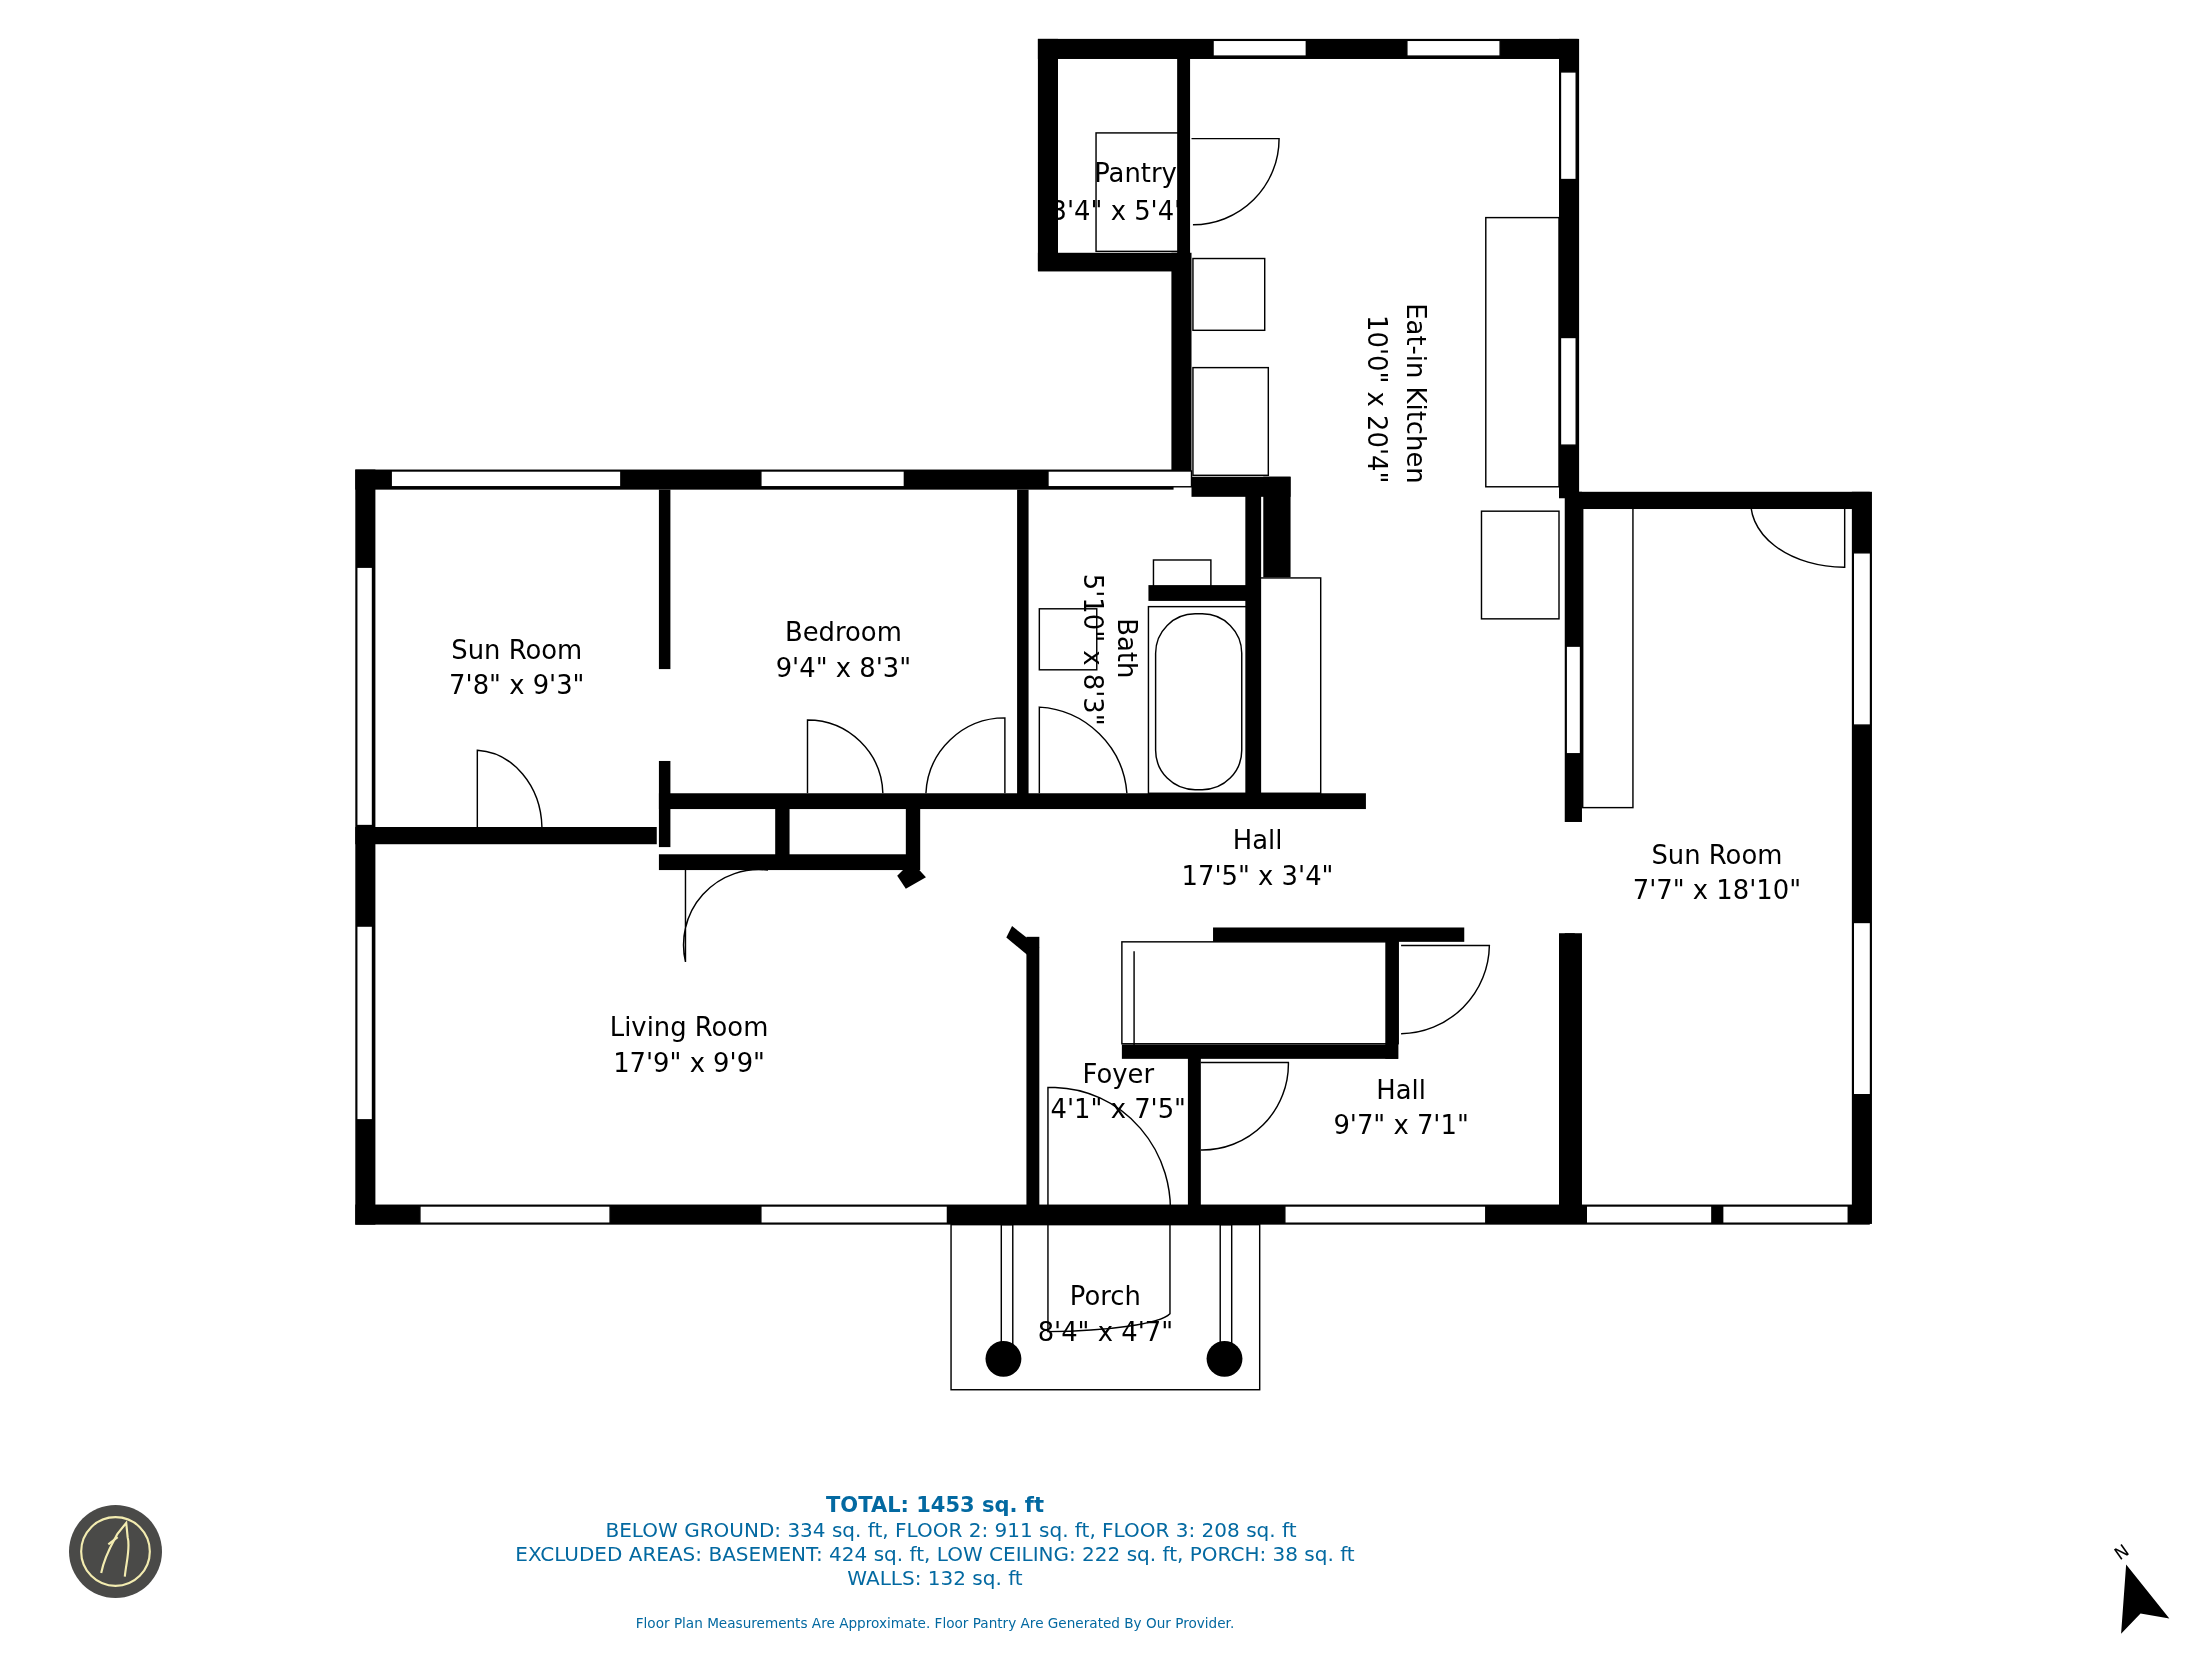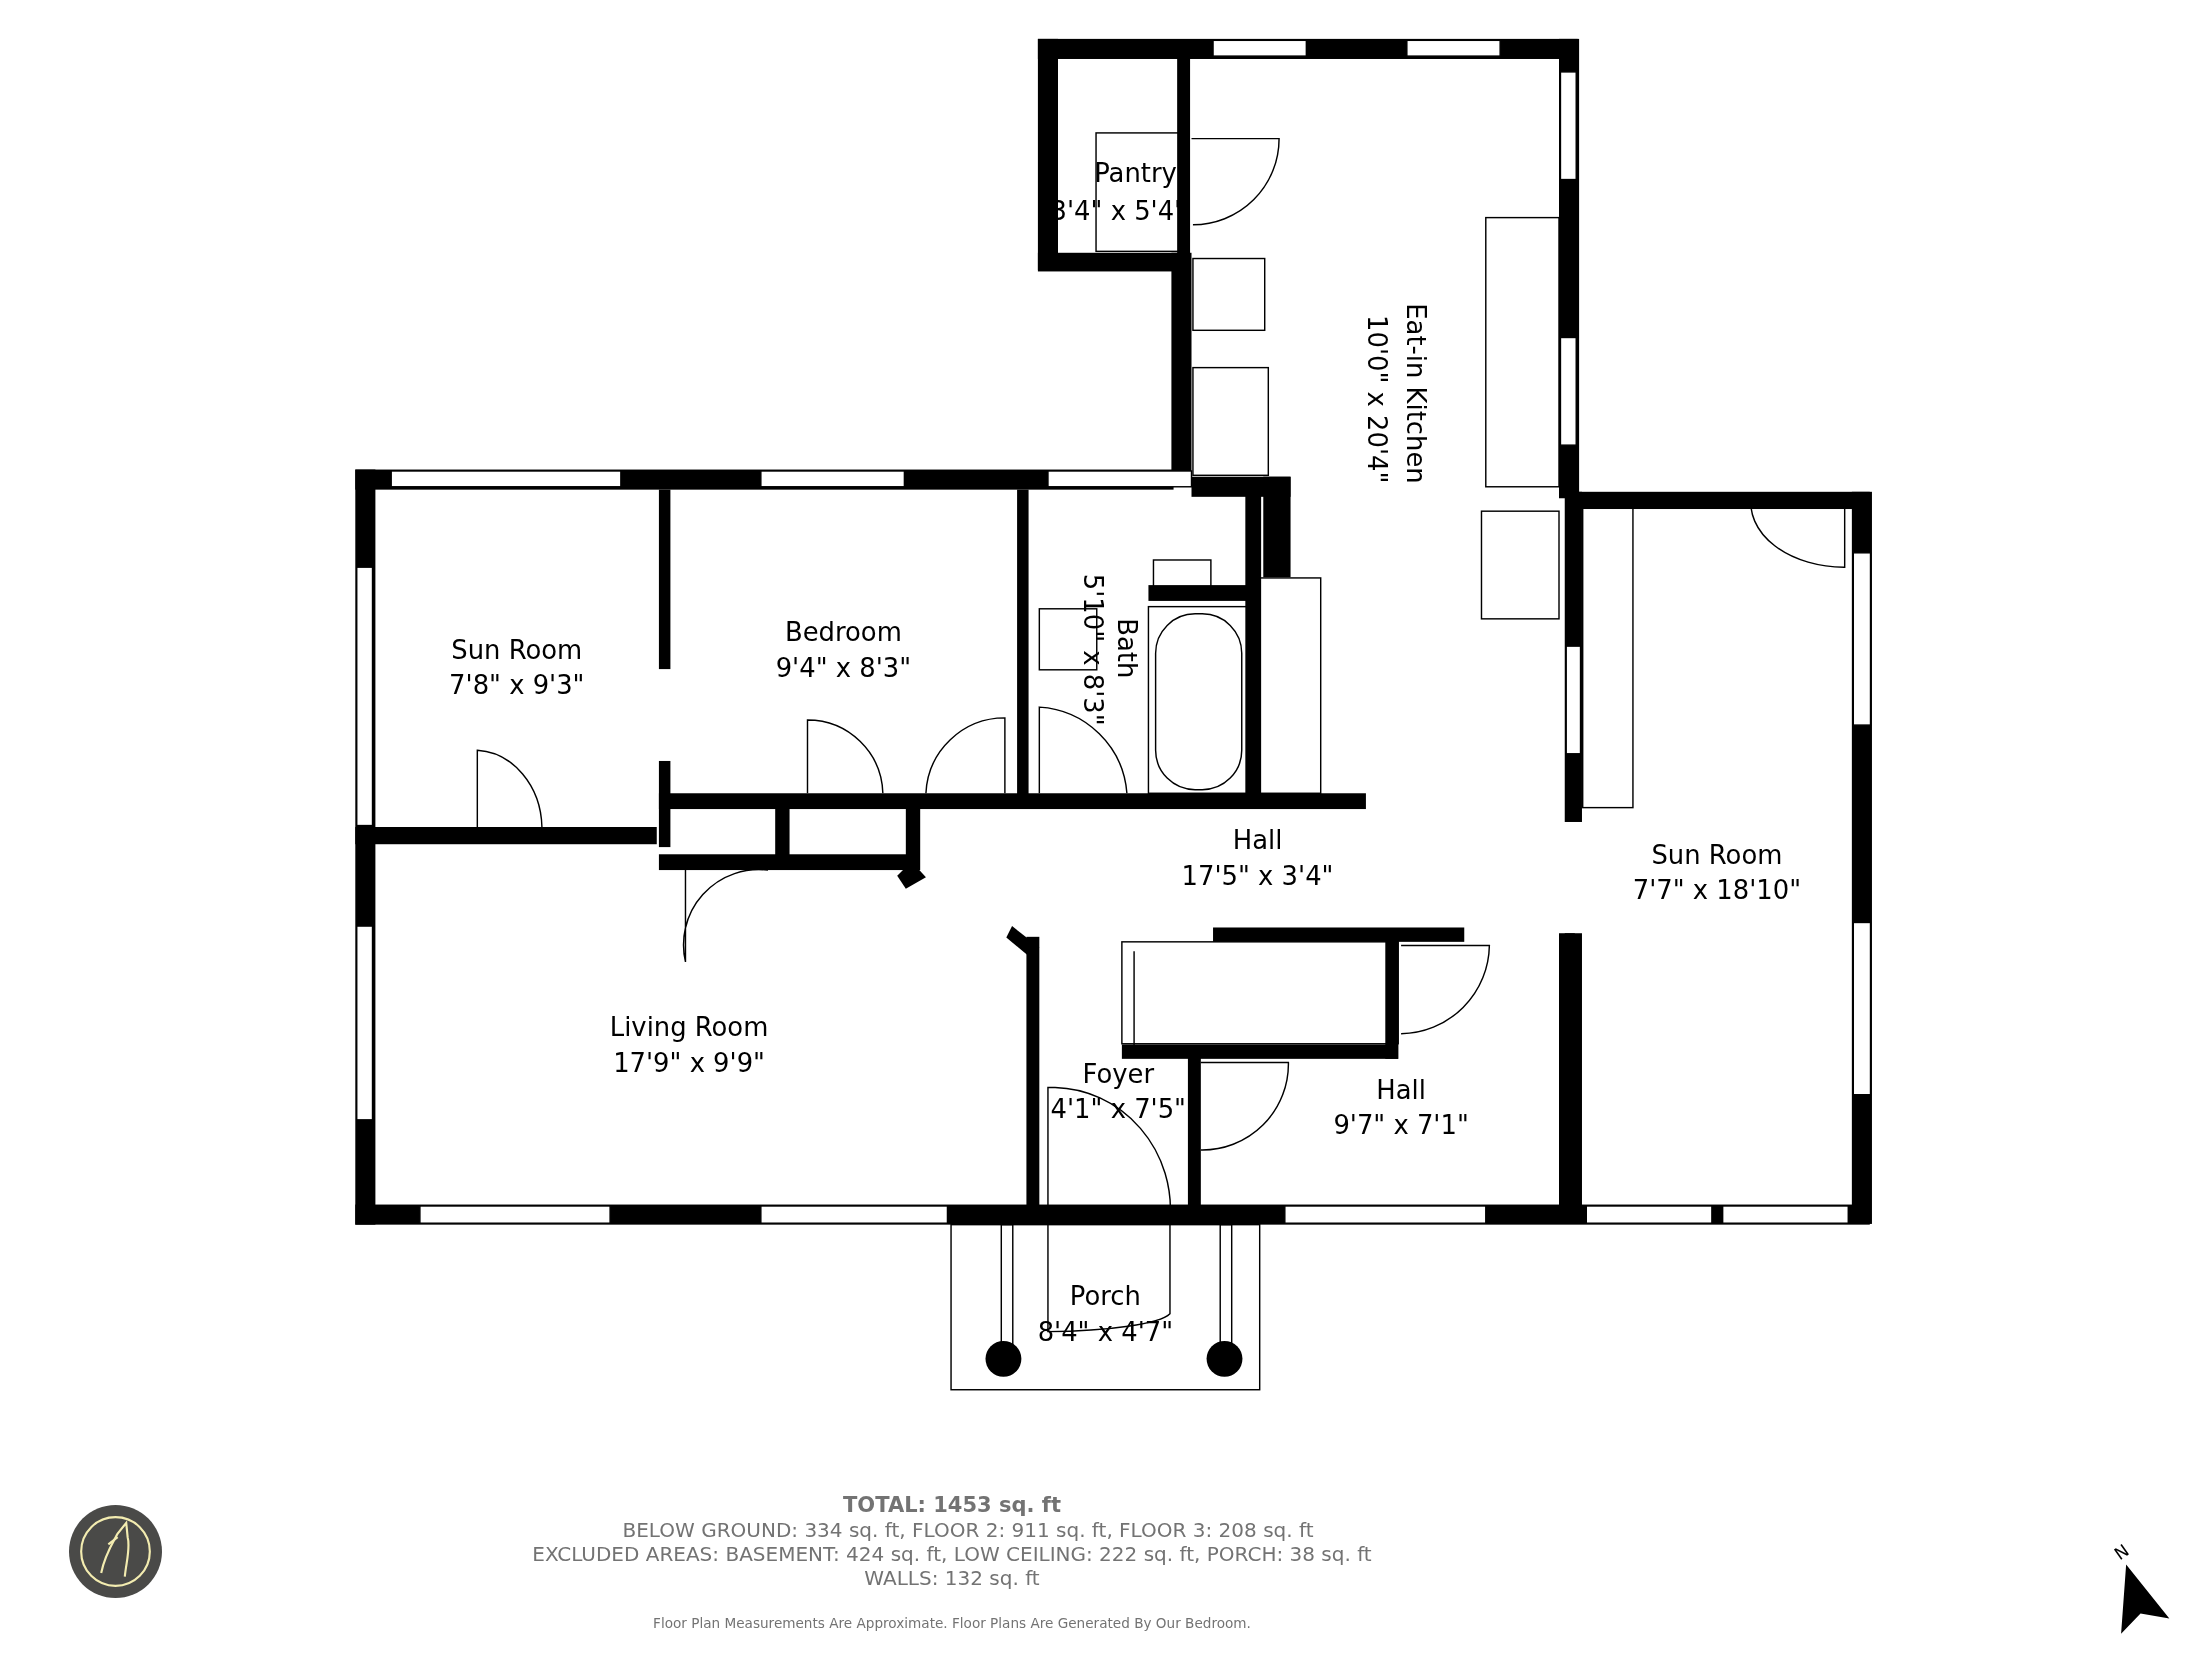--- a/index.html
+++ b/index.html
@@ -1,19 +1,19 @@
 <!DOCTYPE html>
 <html style="font-size:11.5px"><head>
 <meta charset="utf-8">
 <style>
   html, body { margin:0; padding:0; background:#ffffff; }
   body { width:2205px; height:1654px; position:relative; overflow:hidden; font-family:"DejaVu Sans", sans-serif; }
   #plan { position:absolute; left:0; top:0; width:2205px; height:1654px; }
   .room-label { font-family:"DejaVu Sans", sans-serif; font-size:36px; fill:#000; text-anchor:middle; }
-  .footer { position:absolute; left:17px; width:1870px; text-align:center; color:#737373; font-family:"DejaVu Sans", sans-serif; }
+  .footer { position:absolute; left:0; width:1870px; text-align:center; color:#0369a1; font-family:"DejaVu Sans", sans-serif; }
   .total { top:1493px; font-size:21px; font-weight:bold; }
   .line { font-size:20px; }
   .l1 { top:1518px;padding-left:16px; } .l2 { top:1542px; } .l3 { top:1566px; }
   .disclaimer { top:1615px; font-size:13.6px; }
   .logo { position:absolute; left:69px; top:1505px; width:93px; height:93px; border-radius:50%; background:#4a4a48; }
   .north { position:absolute; left:2103px; top:1543px; }
 </style>
 </head>
 <body>
 
@@ -152,21 +152,21 @@
     <circle cx="65" cy="65" r="48" fill="none" stroke="#f3ecb0" stroke-width="3"></circle>
     <path d="M45 95 C50 70 60 55 68 40 L80 25 L82 45 C86 60 80 80 78 100" fill="none" stroke="#f3ecb0" stroke-width="3"></path>
     <path d="M55 55 L68 45" fill="none" stroke="#f3ecb0" stroke-width="3"></path>
   </svg>
 </div>
 
 <div class="footer total">TOTAL: 1453 sq. ft</div>
 <div class="footer line l1">BELOW GROUND: 334 sq. ft, FLOOR 2: 911 sq. ft, FLOOR 3: 208 sq. ft</div>
 <div class="footer line l2">EXCLUDED AREAS: BASEMENT: 424 sq. ft, LOW CEILING: 222 sq. ft, PORCH: 38 sq. ft</div>
 <div class="footer line l3">WALLS: 132 sq. ft</div>
-<div class="footer disclaimer">Floor Plan Measurements Are Approximate. Floor Plans Are Generated By Our Bedroom.</div>
+<div class="footer disclaimer">Floor Plan Measurements Are Approximate. Floor Pantry Are Generated By Our Provider.</div>
 
 <div class="north">
   <svg width="101" height="108" viewBox="0 0 140 150">
     <text x="18" y="22" font-family="DejaVu Sans, sans-serif" font-size="24" transform="rotate(-35 25 15)">N</text>
     <polygon points="32,30 92,105 52,98 25,126" fill="#000"></polygon>
   </svg>
 </div>
 
 
 </body></html>

